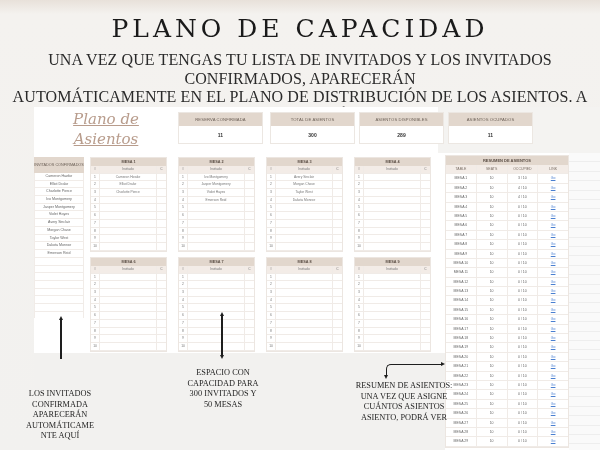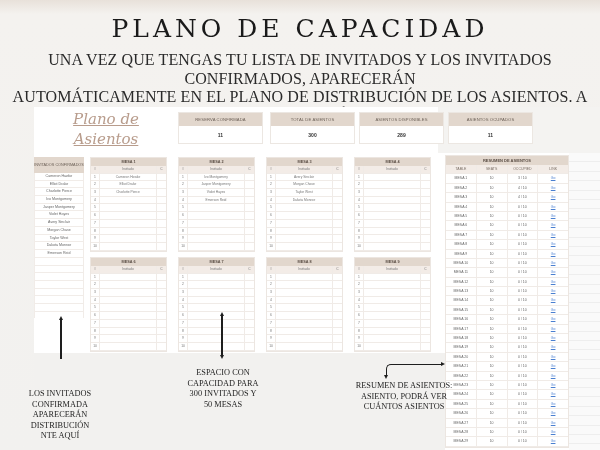--- a/index.html
+++ b/index.html
@@ -813,34 +813,35 @@
       </div>
   </div>
 </div>
 
 <div class="arrow-head-up" style="left:58.5px; top:316px;"></div>
 <div class="arrow-v" style="left:60.3px; top:319px; height:40px;"></div>
 <div class="annot" style="left:20px; top:382px; width:80px;margin-top:7px;">
   <div>LOS INVITADOS</div>
   <div>CONFIRMADA</div>
   <div>APARECERÁN</div>
-  <div>DISTRIBUCIÓN</div>
+  <div>AUTOMÁTICAME</div>
   <div>NTE AQUÍ</div>
 </div>
 
 <div class="arrow-head-up" style="left:219.5px; top:312px;"></div>
 <div class="arrow-v" style="left:221.3px; top:315px; height:41px;"></div>
 <div class="arrow-head-down" style="left:219.5px; top:355px;"></div>
 <div class="annot" style="left:178px; top:368px; width:90px;">
   <div>ESPACIO CON</div>
   <div>CAPACIDAD PARA</div>
   <div>300 INVITADOS Y</div>
   <div>50 MESAS</div>
 </div>
 
 <div class="curve-arrow" style="left:386px; top:364px; width:55px; height:12px;"></div>
 <div class="arrow-head-right" style="left:441px; top:362px;"></div>
 <div class="arrow-head-down" style="left:384px; top:375px;"></div>
 <div class="annot" style="left:333px; top:381px; width:110px;margin-left:16px;">
   <div>RESUMEN DE ASIENTOS:</div>
+  <div>UNA VEZ QUE ASIGNE</div>
+  <div>CUÁNTOS ASIENTOS</div>
   <div>ASIENTO, PODRÁ VER</div>
-  <div>CUÁNTOS ASIENTOS</div>
 </div>
 
 </body></html>

